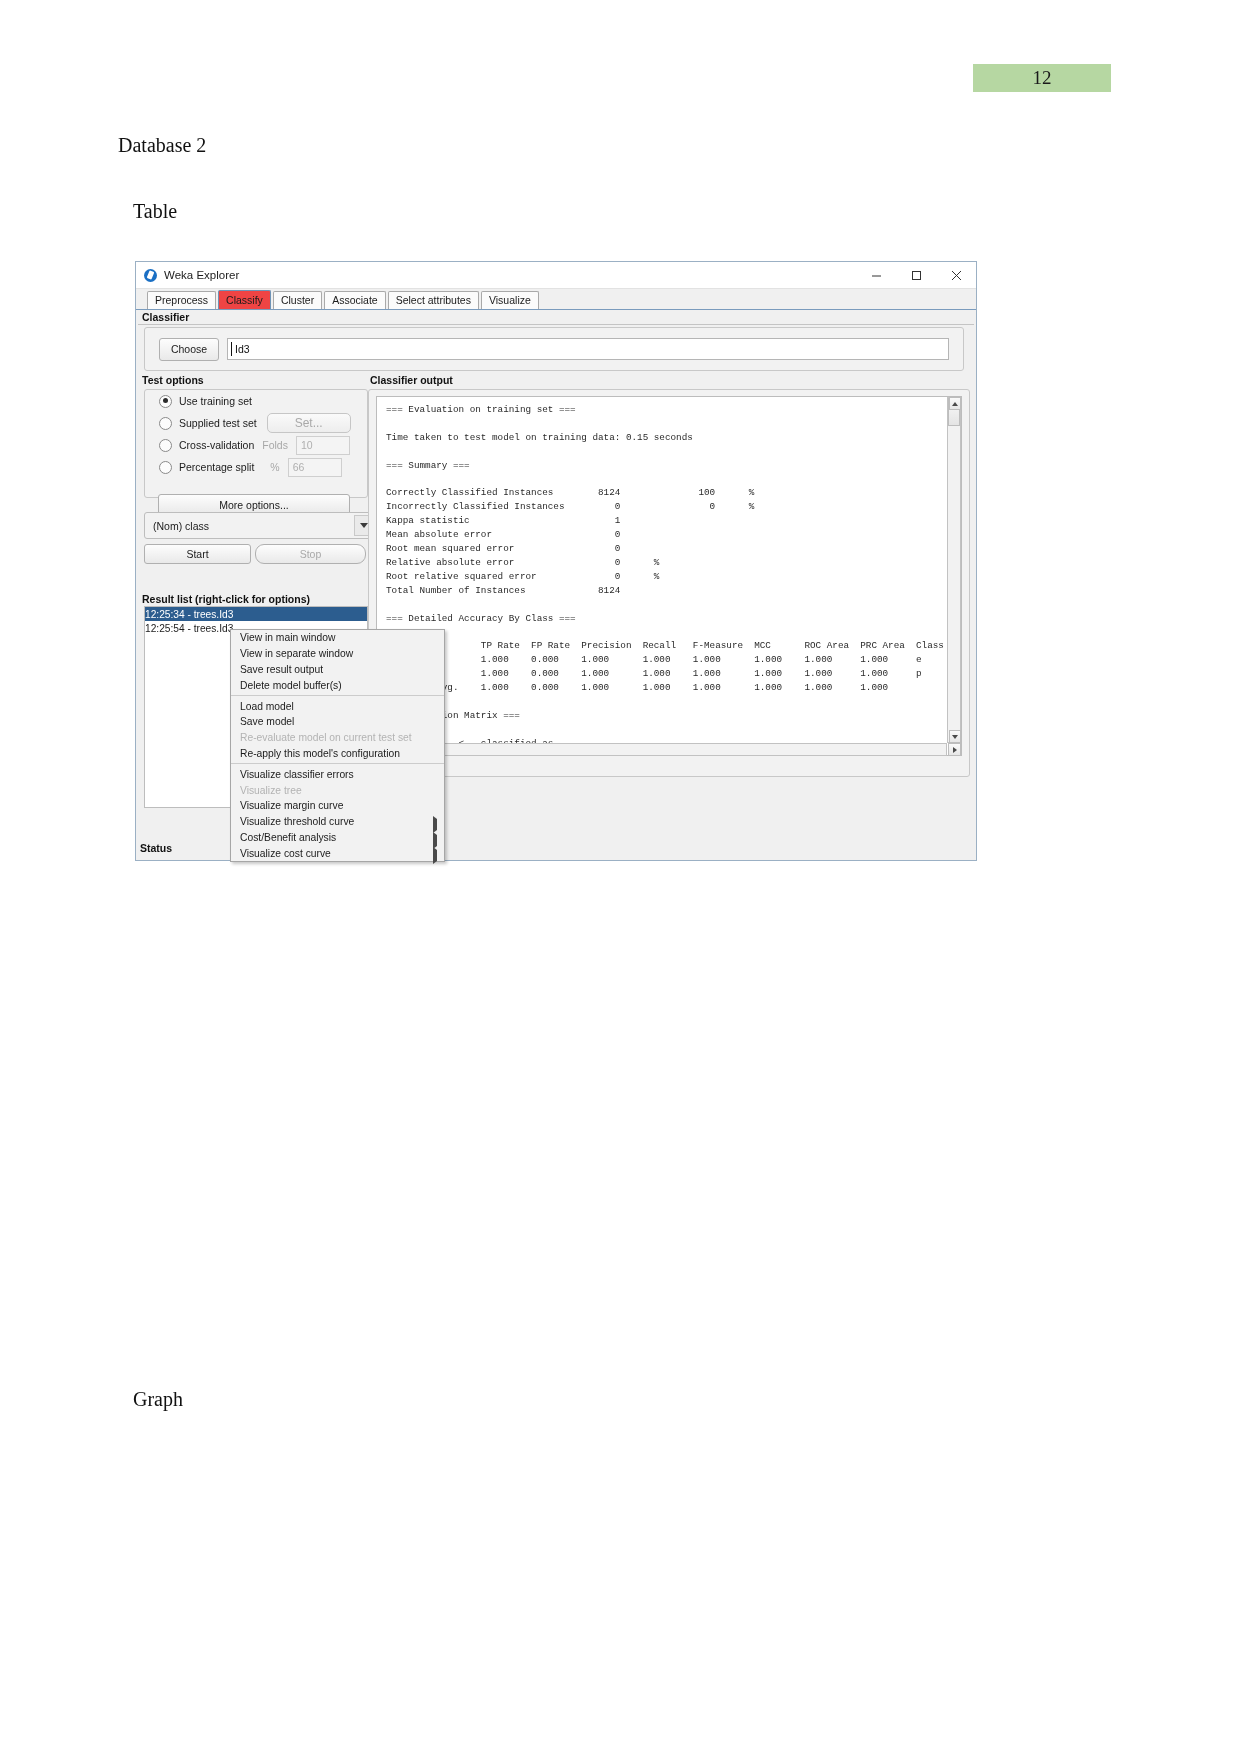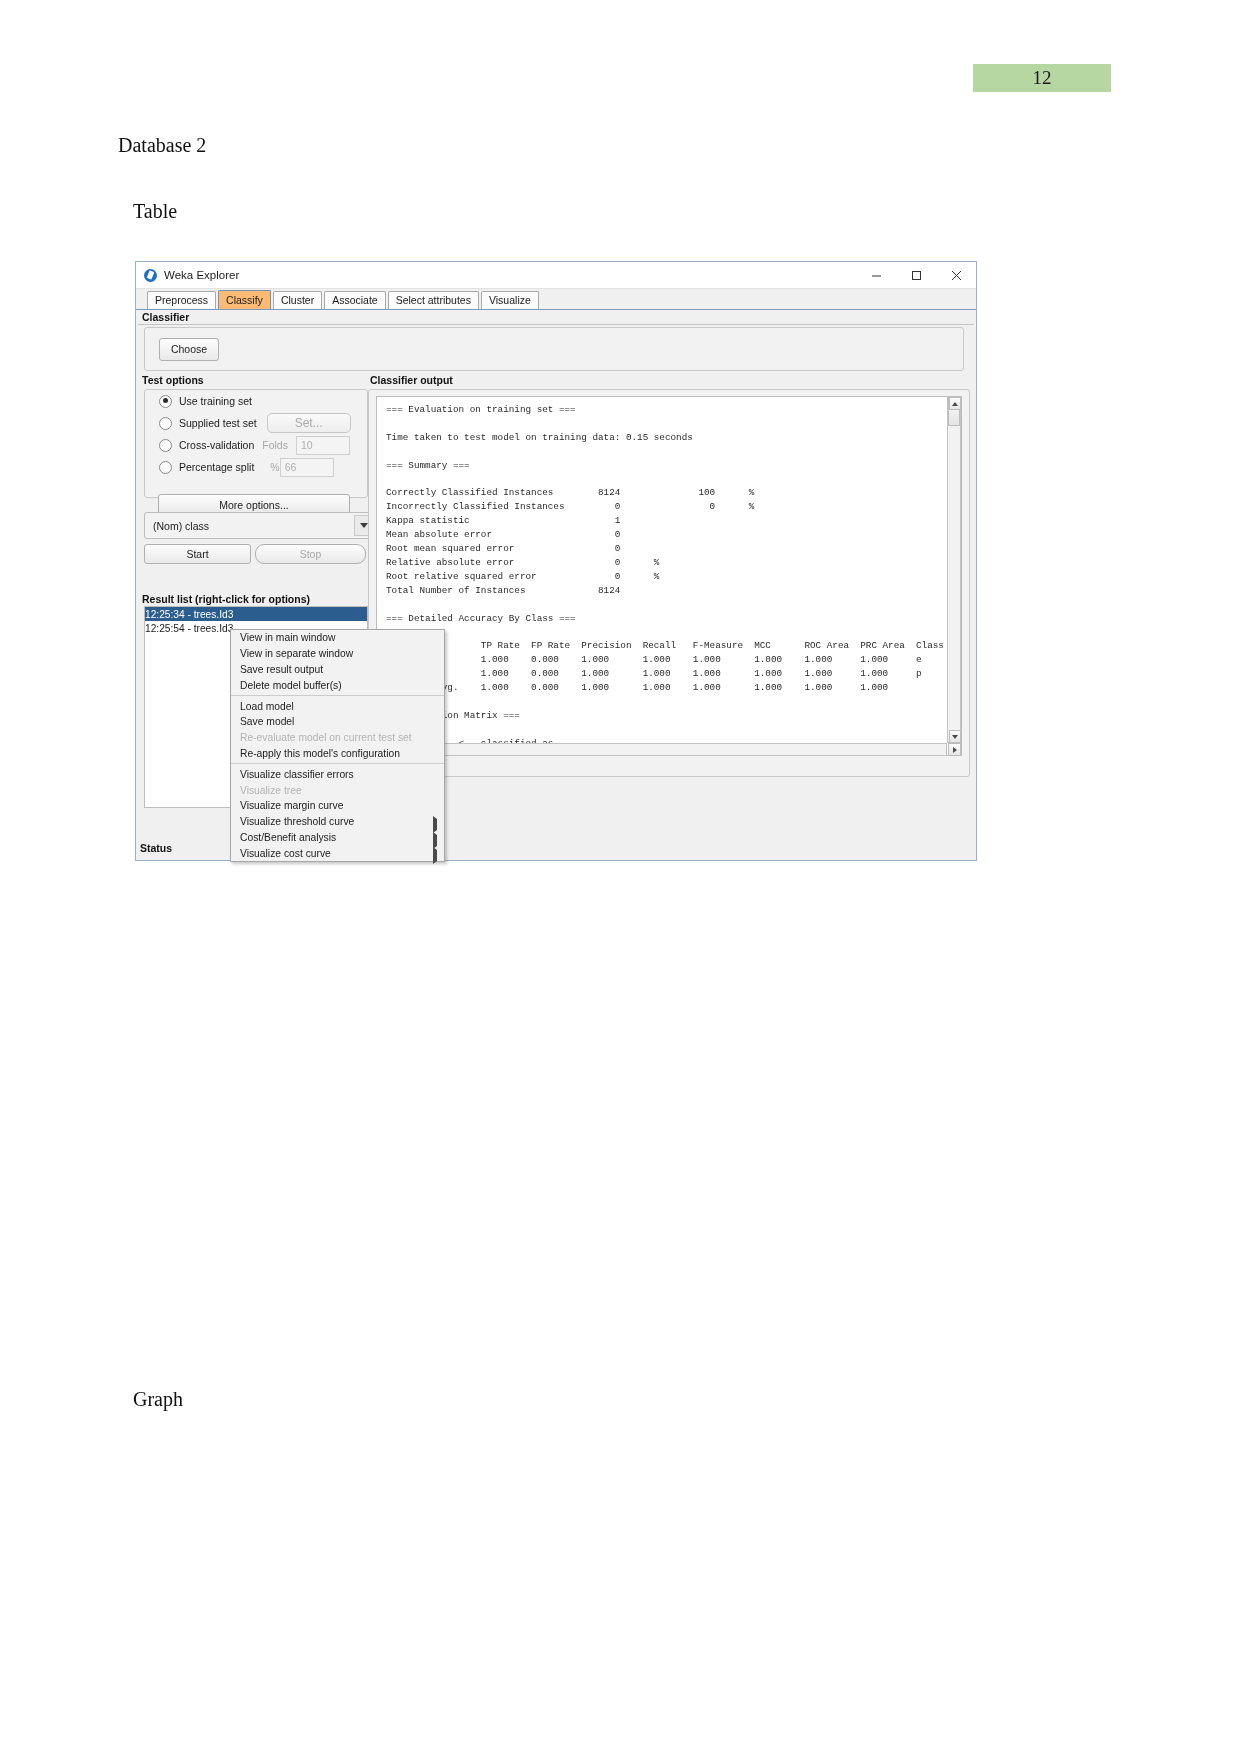--- a/index.html
+++ b/index.html
@@ -45,21 +45,21 @@
   .win-btn svg{display:block;}
 
   
   .tabbar{height:20px;background:#f0f0f0;border-bottom:1px solid #7a9bbd;
           display:flex;align-items:flex-end;padding-left:11px;position:relative;}
   .tab{
     height:17px;line-height:17px;padding:0 7px;font-size:10.5px;color:#1b1b1b;
     background:#fbfbfb;border:1px solid #a9a9a9;border-bottom:none;margin-right:2px;
     border-radius:2px 2px 0 0;white-space:nowrap;
   }
-  .tab.active{background:#fdba74;border-color:#6d93b6;height:18px;line-height:18px;margin-top:20px;}
+  .tab.active{background:#ef4444;border-color:#6d93b6;height:18px;line-height:18px;margin-top:20px;}
 
   
   .sec-title{font-size:10.5px;font-weight:bold;color:#111;}
   .classifier-sec{position:absolute;left:2px;top:49px;width:836px;}
   .sec-bar{border-top:1px solid #c4c4c4;margin-top:1px;}
   .panel{
     background:#f2f2f2;border:1px solid #c8c8c8;border-radius:3px;
   }
 
   .choose-row{position:absolute;left:8px;top:65px;width:818px;height:42px;}
@@ -217,20 +217,24 @@
   </div>
 
   <div class="classifier-sec">
     <div class="sec-title" style="padding-left:4px;">Classifier</div>
     <div class="sec-bar"></div>
   </div>
 
   <div class="choose-row panel">
     <div class="choose-inner">
       <div class="btn choose-btn">Choose</div>
+      <div class="classifier-field">
+        <span class="caret"></span>
+        <span style="margin-left:3px;">Id3</span>
+      </div>
     </div>
   </div>
 
   <div class="sec-title" style="position:absolute;left:6px;top:112px;">Test options</div>
   <div class="sec-title" style="position:absolute;left:234px;top:112px;">Classifier output</div>
 
   <div class="test-opts panel">
     <div class="opt-row">
       <span class="radio on"></span>
       <span class="opt-label">Use training set</span>
@@ -243,21 +247,21 @@
     <div class="opt-row">
       <span class="radio"></span>
       <span class="opt-label">Cross-validation</span>
       <span class="opt-label dim" style="margin-left:8px;">Folds</span>
       <span class="txtbox-dim" style="width:48px;margin-left:8px;">10</span>
     </div>
     <div class="opt-row">
       <span class="radio"></span>
       <span class="opt-label">Percentage split</span>
       <span class="opt-label dim" style="margin-left:16px;">%</span>
-      <span class="txtbox-dim" style="width:48px;text-align:right;">66</span>
+      <span class="txtbox-dim" style="width:48px;margin-left:8px;text-align:right;">66</span>
     </div>
   </div>
   <div class="btn more-opts">More options...</div>
 
   <div class="nom-class">
     <span>(Nom) class</span>
     <span class="combo-arrow">
         <span class="tri-down"></span>
       </span>
   </div>

